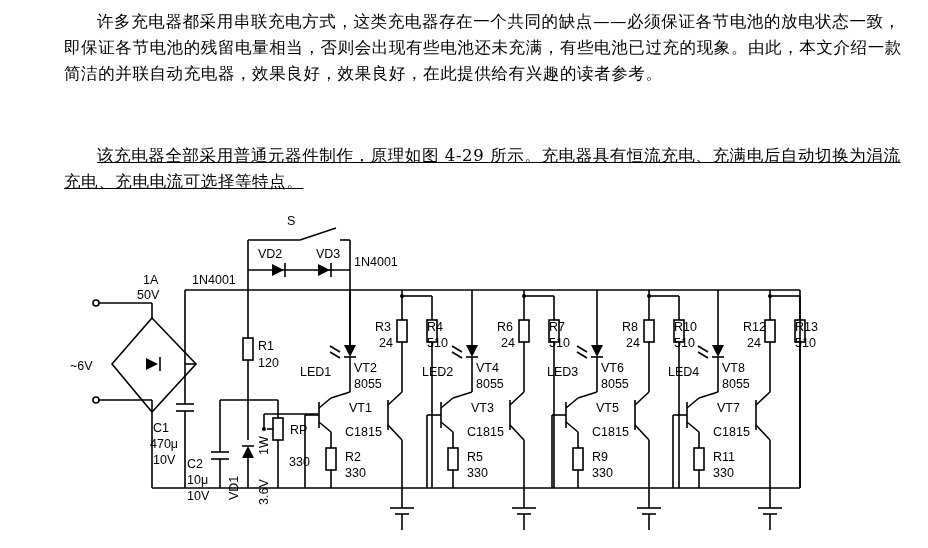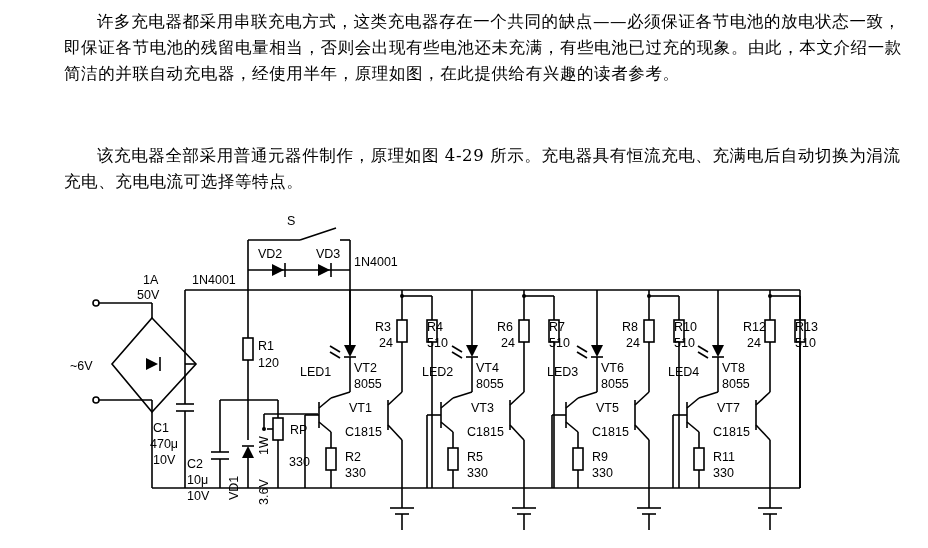--- a/index.html
+++ b/index.html
@@ -1,30 +1,30 @@
 <!DOCTYPE html>
 <html><head>
 <meta charset="utf-8">
 <style>
   html, body { margin: 0; padding: 0; background: #ffffff; }
   body { width: 928px; height: 548px; position: relative; overflow: hidden;
          font-family: "DejaVu Serif", serif; color: #000; }
   .para { position: absolute; left: 64px; width: 848px; font-size: 16.5px;
           line-height: 26px; letter-spacing: 0.6px; font-family: "DejaVu Serif", serif; }
   #p1 { top: 9px; text-indent: 33px; }
-  #p2 { top: 143px; text-indent: 33px; }
+  #p2 { top: 143px; text-indent: 33px; text-decoration: underline; }
   #circuit { position: absolute; left: 0; top: 0; }
   #circuit text { font-family: "Liberation Sans", sans-serif; font-size: 12.5px; fill: #000; }
   #circuit .line { stroke: #000; stroke-width: 1.6; fill: none; }
   #circuit .fill { fill: #000; }
 </style>
 </head>
 <body>
 
-<div id="p1" class="para">许多充电器都采用串联充电方式，这类充电器存在一个共同的缺点——必须保证各节电池的放电状态一致，即保证各节电池的残留电量相当，否则会出现有些电池还未充满，有些电池已过充的现象。由此，本文介绍一款简洁的并联自动充电器，经使用半年，原理如图，在此提供给有兴趣的读者参考。</div>
+<div id="p1" class="para">许多充电器都采用串联充电方式，这类充电器存在一个共同的缺点——必须保证各节电池的放电状态一致，即保证各节电池的残留电量相当，否则会出现有些电池还未充满，有些电池已过充的现象。由此，本文介绍一款简洁的并联自动充电器，效果良好，效果良好，在此提供给有兴趣的读者参考。</div>
 <div id="p2" class="para">该充电器全部采用普通元器件制作，原理如图 4-29 所示。充电器具有恒流充电、充满电后自动切换为涓流充电、充电电流可选择等特点。</div>
 
 <svg id="circuit" width="928" height="548" viewBox="0 0 928 548">
 
   <g>
     <circle cx="96" cy="303" r="3" class="line"></circle>
     <circle cx="96" cy="400" r="3" class="line"></circle>
     <line x1="99" y1="303" x2="152" y2="303" class="line"></line>
     <line x1="152" y1="303" x2="152" y2="318" class="line"></line>
     <line x1="99" y1="400" x2="152" y2="400" class="line"></line>

